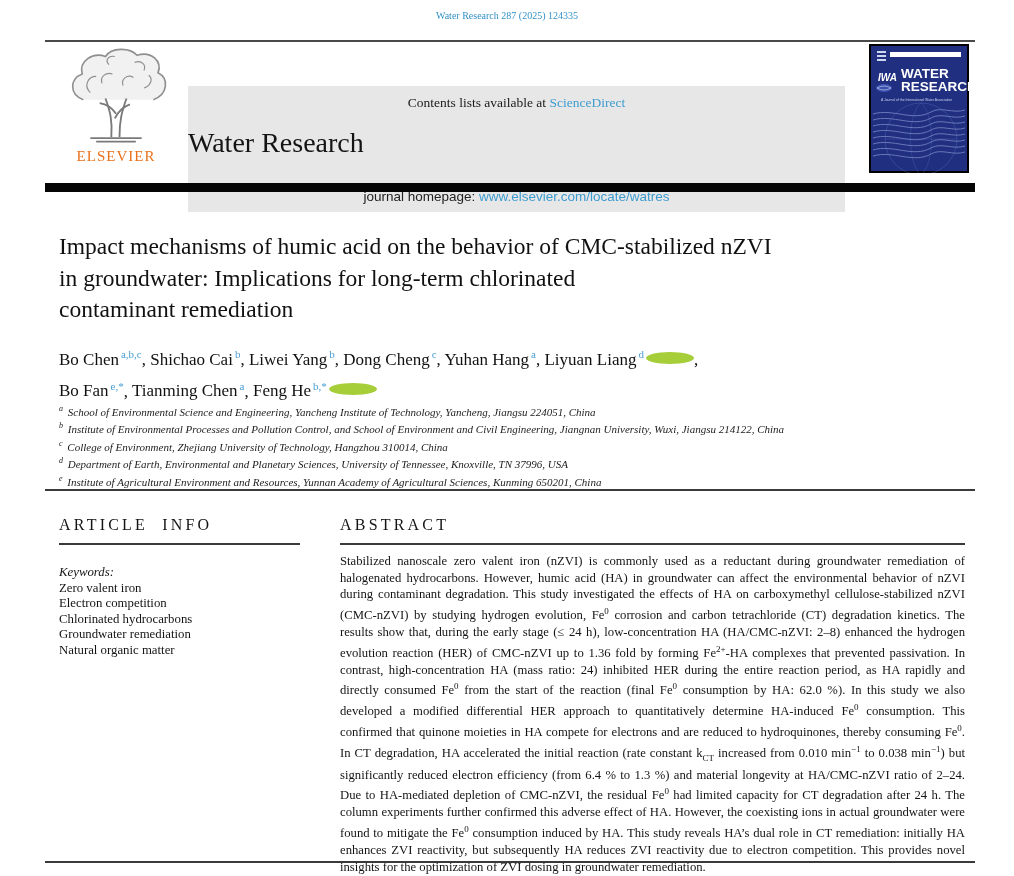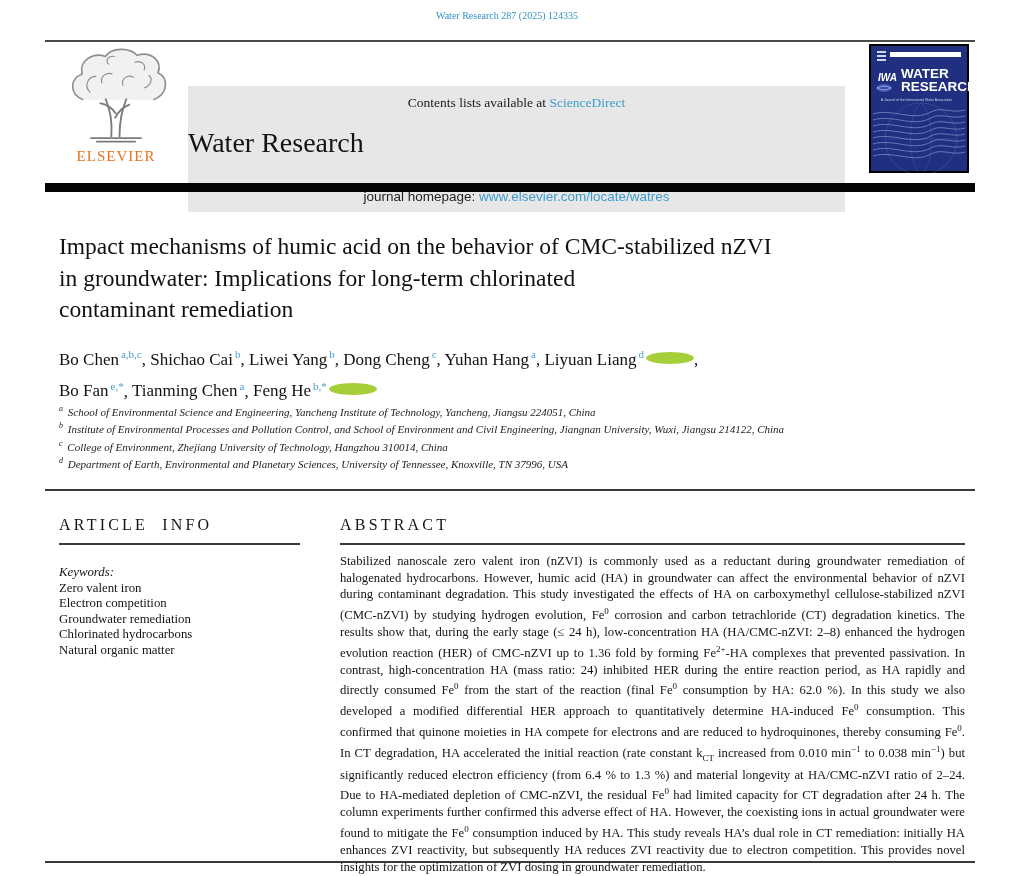--- a/index.html
+++ b/index.html
@@ -134,34 +134,35 @@
     <div>contaminant remediation</div>
   </div>
 
 <div class="authors"><span>Bo Chen<sup>a,b,c</sup></span>, <span>Shichao Cai<sup>b</sup></span>, <span>Liwei Yang<sup>b</sup></span>, <span>Dong Cheng<sup>c</sup></span>, <span>Yuhan Hang<sup>a</sup></span>, <span>Liyuan Liang<sup>d</sup><span class="orcid">iD</span></span>, <br><span>Bo Fan<sup>e,*</sup></span>, <span>Tianming Chen<sup>a</sup></span>, <span>Feng He<sup>b,*</sup><span class="orcid">iD</span></span></div>
 
 <div class="affils">
     <div><sup>a</sup> School of Environmental Science and Engineering, Yancheng Institute of Technology, Yancheng, Jiangsu 224051, China</div>
     <div><sup>b</sup> Institute of Environmental Processes and Pollution Control, and School of Environment and Civil Engineering, Jiangnan University, Wuxi, Jiangsu 214122, China</div>
     <div><sup>c</sup> College of Environment, Zhejiang University of Technology, Hangzhou 310014, China</div>
     <div><sup>d</sup> Department of Earth, Environmental and Planetary Sciences, University of Tennessee, Knoxville, TN 37996, USA</div>
+    <div><sup>e</sup> Institute of Agricultural Environment and Resources, Yunnan Academy of Agricultural Sciences, Kunming 650201, China</div>
   </div>
 
 <div class="full-rule"></div>
 
 <div class="left-col">
   <div class="col-heading">ARTICLE INFO</div>
   <div class="col-rule"></div>
   <div class="keywords">
     <div class="kw-label">Keywords:</div>
     <div>
         <div>Zero valent iron</div>
         <div>Electron competition</div>
+        <div>Chlorinated hydrocarbons</div>
         <div>Groundwater remediation</div>
-        <div>Chlorinated hydrocarbons</div>
         <div>Natural organic matter</div>
       </div>
   </div>
 </div>
 
 <div class="right-col">
   <div class="col-heading">ABSTRACT</div>
   <div class="col-rule"></div>
   <div class="abstract-body">Stabilized nanoscale zero valent iron (nZVI) is commonly used as a reductant during groundwater remediation of halogenated hydrocarbons. However, humic acid (HA) in groundwater can affect the environmental behavior of nZVI during contaminant degradation. This study investigated the effects of HA on carboxymethyl cellulose-stabilized nZVI (CMC-nZVI) by studying hydrogen evolution, Fe<sup>0</sup> corrosion and carbon tetrachloride (CT) degradation kinetics. The results show that, during the early stage (≤ 24 h), low-concentration HA (HA/CMC-nZVI: 2–8) enhanced the hydrogen evolution reaction (HER) of CMC-nZVI up to 1.36 fold by forming Fe<sup>2+</sup>-HA complexes that prevented passivation. In contrast, high-concentration HA (mass ratio: 24) inhibited HER during the entire reaction period, as HA rapidly and directly consumed Fe<sup>0</sup> from the start of the reaction (final Fe<sup>0</sup> consumption by HA: 62.0 %). In this study we also developed a modified differential HER approach to quantitatively determine HA-induced Fe<sup>0</sup> consumption. This confirmed that quinone moieties in HA compete for electrons and are reduced to hydroquinones, thereby consuming Fe<sup>0</sup>. In CT degradation, HA accelerated the initial reaction (rate constant k<sub>CT</sub> increased from 0.010 min<sup>−1</sup> to 0.038 min<sup>−1</sup>) but significantly reduced electron efficiency (from 6.4 % to 1.3 %) and material longevity at HA/CMC-nZVI ratio of 2–24. Due to HA-mediated depletion of CMC-nZVI, the residual Fe<sup>0</sup> had limited capacity for CT degradation after 24 h. The column experiments further confirmed this adverse effect of HA. However, the coexisting ions in actual groundwater were found to mitigate the Fe<sup>0</sup> consumption induced by HA. This study reveals HA’s dual role in CT remediation: initially HA enhances ZVI reactivity, but subsequently HA reduces ZVI reactivity due to electron competition. This provides novel insights for the optimization of ZVI dosing in groundwater remediation.</div>
 </div>

